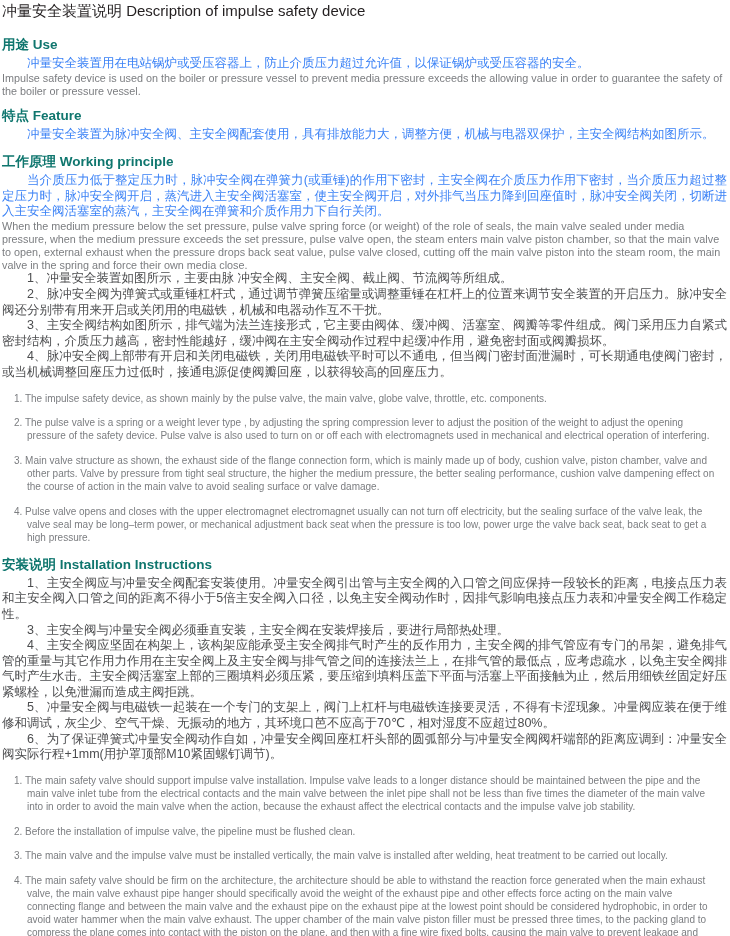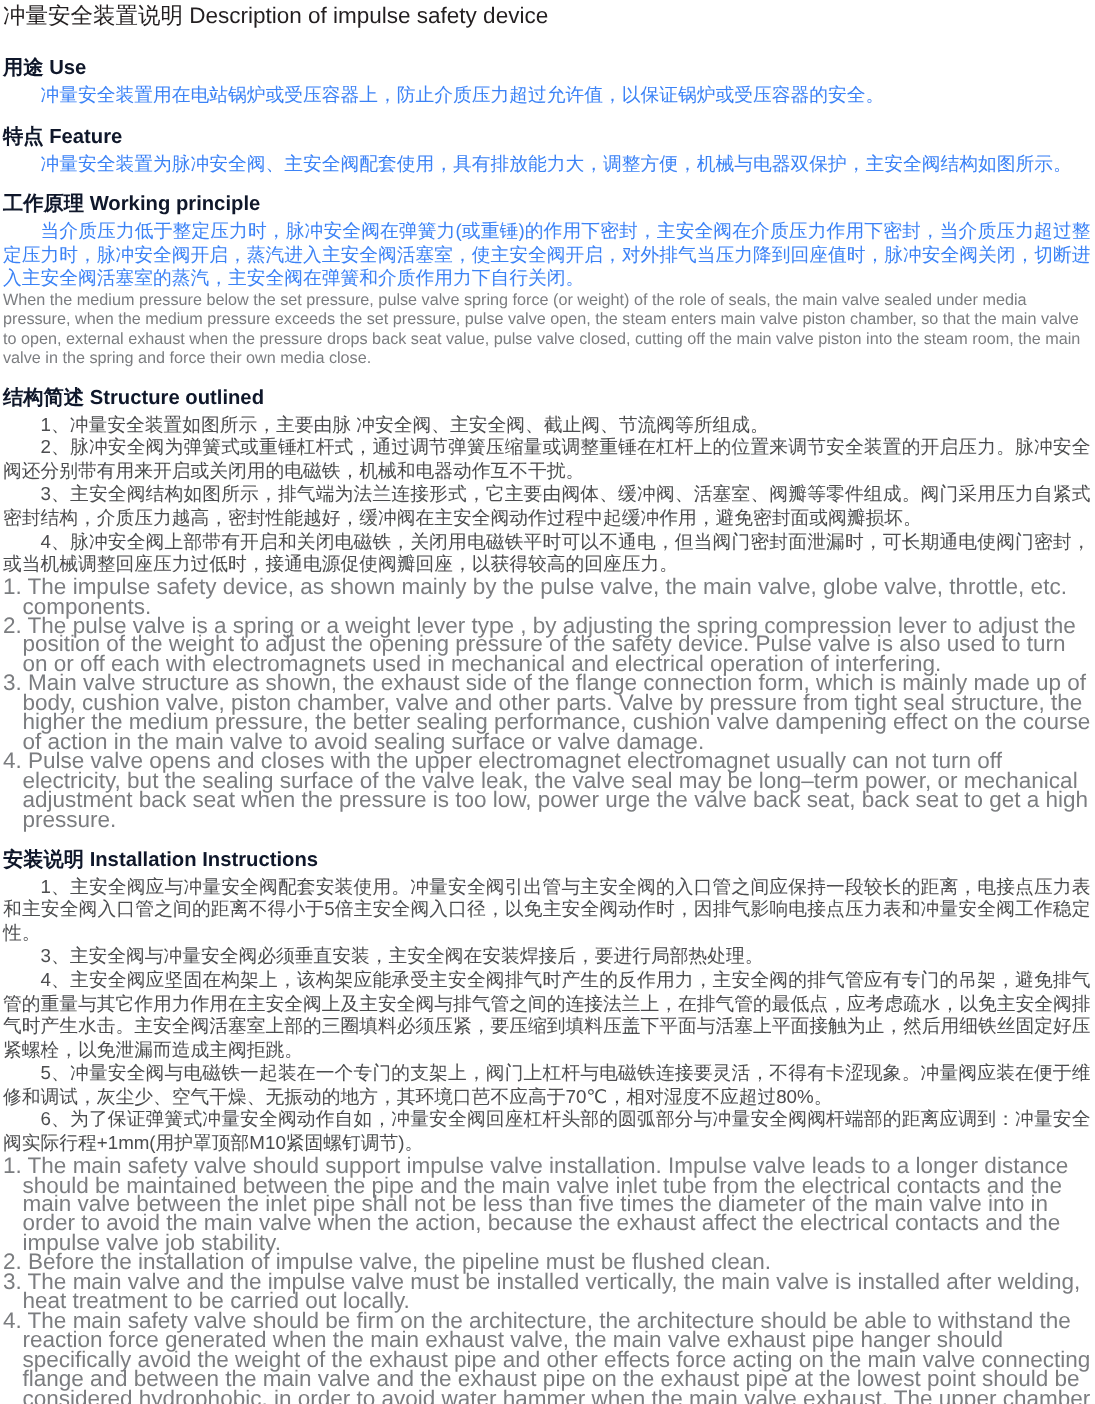--- a/index.html
+++ b/index.html
@@ -21,45 +21,45 @@
     font-size: 15px;
     line-height: 18px;
     font-weight: normal;
     color: #231f20;
     margin: 0 0 17px 0;
   }
   h2.sec-heading {
     font-size: 13.5px;
     line-height: 16px;
     font-weight: bold;
-    color: #0f172a;
+    color: #0f766e;
     margin: 11px 0 3px 0;
   }
   .zh {
     font-size: 12.5px;
     line-height: 15.6px;
     color: #3b82f6;
     margin: 0;
     text-align: justify;
   }
   .zh.indent {
     text-indent: 2em;
   }
   .en {
     font-size: 10.8px;
     line-height: 12.9px;
     color: #7b7d80;
     margin: 0;
     text-align: left;
   }
   .en-item {
-    font-size: 15px;
+    font-size: 10px;
     line-height: 12.9px;
     color: #7b7d80;
-    margin: 0;
+    margin: 12px;
     padding-left: 13px;
     text-indent: -13px;
   }
   .zh-item {
     font-size: 12.5px;
     line-height: 15.6px;
     color: #4c4d4f;
     margin: 0;
     text-indent: 2em;
     text-align: justify;
@@ -69,35 +69,35 @@
 </head>
 <body>
 
 <div class="page">
 
   <h1 class="doc-title">冲量安全装置说明 Description of impulse safety device</h1>
 
   <section>
     <h2 class="sec-heading">用途 Use</h2>
     <p class="zh indent">冲量安全装置用在电站锅炉或受压容器上，防止介质压力超过允许值，以保证锅炉或受压容器的安全。</p>
+    <p class="en">Impulse safety device is used on the boiler or pressure vessel to prevent media pressure exceeds the allowing value in order to guarantee the safety of the boiler or pressure vessel.</p>
   </section>
 
   <section>
     <h2 class="sec-heading">特点 Feature</h2>
     <p class="zh indent">冲量安全装置为脉冲安全阀、主安全阀配套使用，具有排放能力大，调整方便，机械与电器双保护，主安全阀结构如图所示。</p>
   </section>
 
   <section>
     <h2 class="sec-heading">工作原理 Working principle</h2>
     <p class="zh indent">当介质压力低于整定压力时，脉冲安全阀在弹簧力(或重锤)的作用下密封，主安全阀在介质压力作用下密封，当介质压力超过整定压力时，脉冲安全阀开启，蒸汽进入主安全阀活塞室，使主安全阀开启，对外排气当压力降到回座值时，脉冲安全阀关闭，切断进入主安全阀活塞室的蒸汽，主安全阀在弹簧和介质作用力下自行关闭。</p>
     <p class="en">When the medium pressure below the set pressure, pulse valve spring force (or weight) of the role of seals, the main valve sealed under media pressure, when the medium pressure exceeds the set pressure, pulse valve open, the steam enters main valve piston chamber, so that the main valve to open, external exhaust when the pressure drops back seat value, pulse valve closed, cutting off the main valve piston into the steam room, the main valve in the spring and force their own media close.</p>
   </section>
 
   <section>
-    <h2 class="sec-heading">结构简述 Structure outlined</h2>
     <p class="zh-item">1、冲量安全装置如图所示，主要由脉 冲安全阀、主安全阀、截止阀、节流阀等所组成。</p>
     <p class="zh-item">2、脉冲安全阀为弹簧式或重锤杠杆式，通过调节弹簧压缩量或调整重锤在杠杆上的位置来调节安全装置的开启压力。脉冲安全阀还分别带有用来开启或关闭用的电磁铁，机械和电器动作互不干扰。</p>
     <p class="zh-item">3、主安全阀结构如图所示，排气端为法兰连接形式，它主要由阀体、缓冲阀、活塞室、阀瓣等零件组成。阀门采用压力自紧式密封结构，介质压力越高，密封性能越好，缓冲阀在主安全阀动作过程中起缓冲作用，避免密封面或阀瓣损坏。</p>
     <p class="zh-item">4、脉冲安全阀上部带有开启和关闭电磁铁，关闭用电磁铁平时可以不通电，但当阀门密封面泄漏时，可长期通电使阀门密封，或当机械调整回座压力过低时，接通电源促使阀瓣回座，以获得较高的回座压力。</p>
     <div class="en-block">
       <p class="en-item">1. The impulse safety device, as shown mainly by the pulse valve, the main valve, globe valve, throttle, etc. components.</p>
       <p class="en-item">2. The pulse valve is a spring or a weight lever type , by adjusting the spring compression lever to adjust the position of the weight to adjust the opening pressure of the safety device. Pulse valve is also used to turn on or off each with electromagnets used in mechanical and electrical operation of interfering.</p>
       <p class="en-item">3. Main valve structure as shown, the exhaust side of the flange connection form, which is mainly made up of body, cushion valve, piston chamber, valve and other parts. Valve by pressure from tight seal structure, the higher the medium pressure, the better sealing performance, cushion valve dampening effect on the course of action in the main valve to avoid sealing surface or valve damage.</p>
       <p class="en-item">4. Pulse valve opens and closes with the upper electromagnet electromagnet usually can not turn off electricity, but the sealing surface of the valve leak, the valve seal may be long–term power, or mechanical adjustment back seat when the pressure is too low, power urge the valve back seat, back seat to get a high pressure.</p>
     </div>

